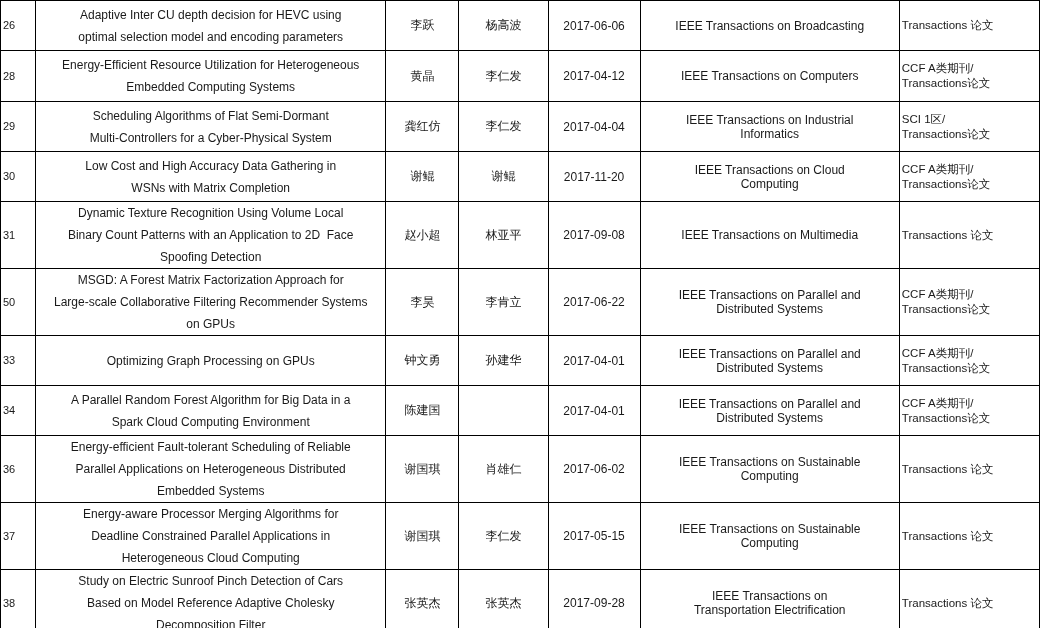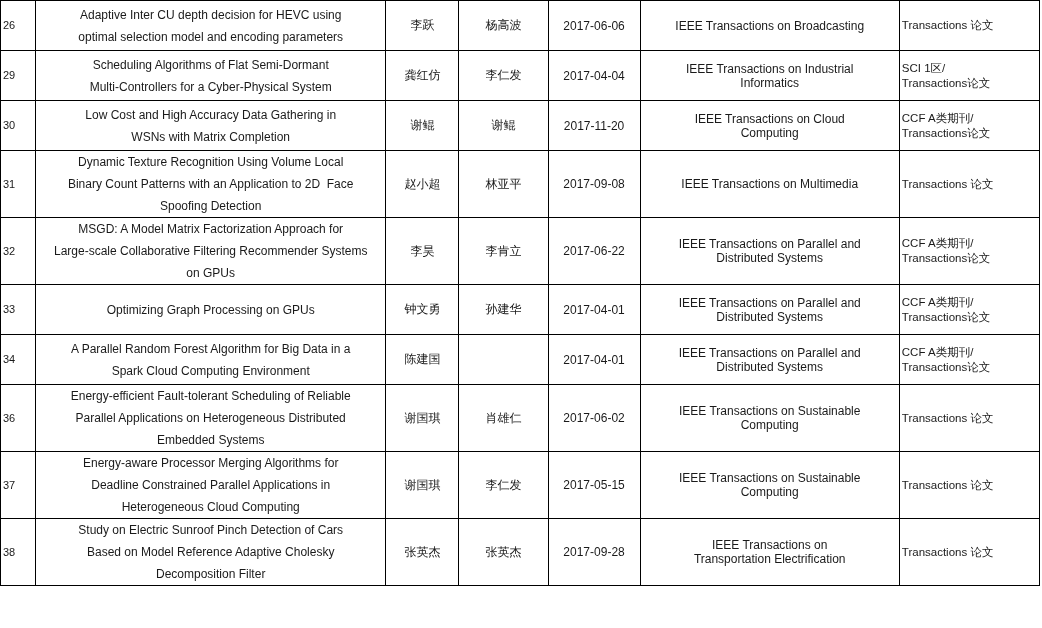--- a/index.html
+++ b/index.html
@@ -80,20 +80,31 @@
       <tr style="height: 40px;">
         <td class="num">26</td>
         <td class="title">Adaptive Inter CU depth decision for HEVC using
 optimal selection model and encoding parameters</td>
         <td class="author">李跃</td>
         <td class="author">杨高波</td>
         <td class="date">2017-06-06</td>
         <td class="journal">IEEE Transactions on Broadcasting</td>
         <td class="cat">Transactions 论文</td>
       </tr>
+      <tr style="height: 51px;">
+        <td class="num">28</td>
+        <td class="title">Energy-Efficient Resource Utilization for Heterogeneous
+Embedded Computing Systems</td>
+        <td class="author">黄晶</td>
+        <td class="author">李仁发</td>
+        <td class="date">2017-04-12</td>
+        <td class="journal">IEEE Transactions on Computers</td>
+        <td class="cat">CCF A类期刊/
+Transactions论文</td>
+      </tr>
       <tr style="height: 38px;">
         <td class="num">29</td>
         <td class="title">Scheduling Algorithms of Flat Semi-Dormant
 Multi-Controllers for a Cyber-Physical System</td>
         <td class="author">龚红仿</td>
         <td class="author">李仁发</td>
         <td class="date">2017-04-04</td>
         <td class="journal">IEEE Transactions on Industrial
 Informatics</td>
         <td class="cat">SCI 1区/
@@ -116,22 +127,22 @@
         <td class="title">Dynamic Texture Recognition Using Volume Local
 Binary Count Patterns with an Application to 2D  Face
 Spoofing Detection</td>
         <td class="author">赵小超</td>
         <td class="author">林亚平</td>
         <td class="date">2017-09-08</td>
         <td class="journal">IEEE Transactions on Multimedia</td>
         <td class="cat">Transactions 论文</td>
       </tr>
       <tr style="height: 57px;">
-        <td class="num">32</td>
-        <td class="title">MSGD: A Model Matrix Factorization Approach for
+        <td class="num">50</td>
+        <td class="title">MSGD: A Forest Matrix Factorization Approach for
 Large-scale Collaborative Filtering Recommender Systems
 on GPUs</td>
         <td class="author">李昊</td>
         <td class="author">李肯立</td>
         <td class="date">2017-06-22</td>
         <td class="journal">IEEE Transactions on Parallel and
 Distributed Systems</td>
         <td class="cat">CCF A类期刊/
 Transactions论文</td>
       </tr>

